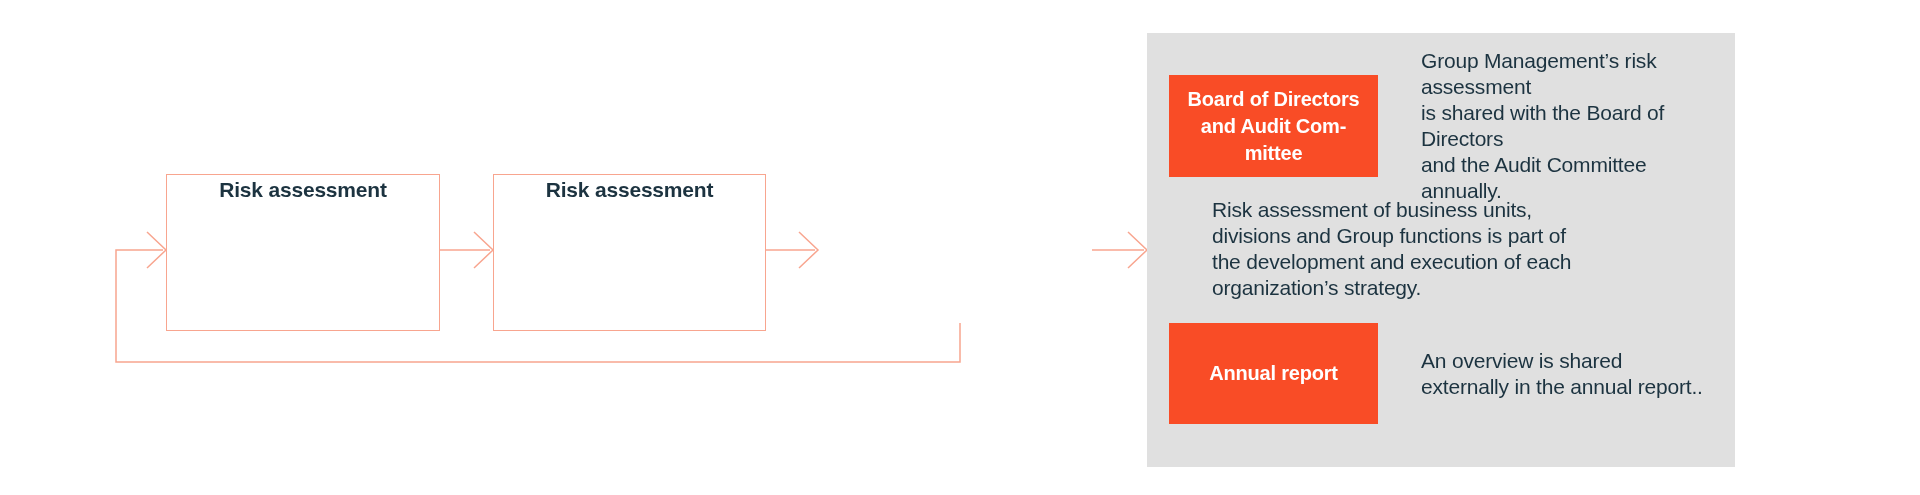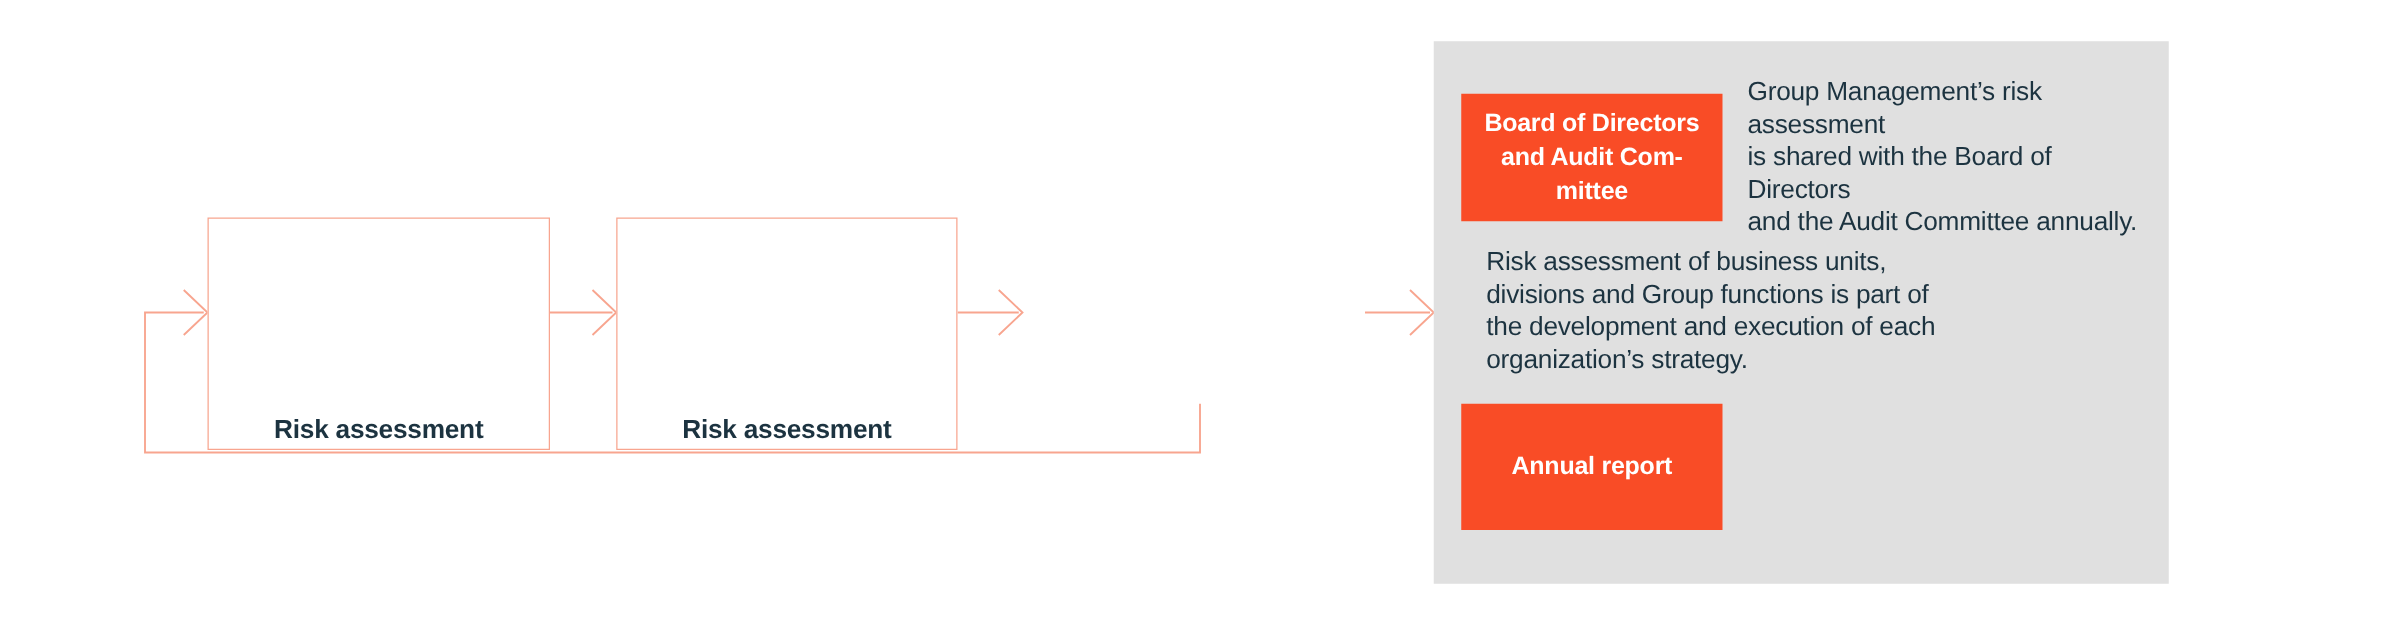--- a/index.html
+++ b/index.html
@@ -23,28 +23,28 @@
     fill: none;
     stroke: var(--salmon, #f8a58f);
     stroke-width: 1.5;
     stroke-linejoin: miter;
     stroke-linecap: butt;
   }
 
   .flow-box {
     position: absolute;
     top: 174px;
-    height: 186px;
+    height: 157px;
     box-sizing: border-box;
     border: 1.5px solid var(--salmon, #f8a58f);
     background: #ffffff;
     display: flex;
     flex-direction: column;
     align-items: center;
-    justify-content: flex-end;
+    justify-content: space-between;
     text-align: center;
     font-size: 21px;
     line-height: 30px;
     letter-spacing: -0.2px;
     white-space: pre-line;
   }
   .flow-box .box-title { font-weight: 700; }
   .flow-box.b1 { left: 166px; width: 274px; }
   .flow-box.b2 { left: 493px; width: 273px; }
   .flow-box.b3 { left: 818px; width: 274px; }
@@ -75,21 +75,21 @@
     font-size: 20px;
     line-height: 27px;
     letter-spacing: -0.2px;
     display: flex;
     align-items: center;
     justify-content: center;
     text-align: center;
     white-space: pre-line;
   }
   .legend-description {
-    margin-left: 20px;
+    margin-left: 43px;
     font-size: 21px;
     line-height: 26px;
     letter-spacing: -0.2px;
     color: var(--navy, #1c3340);
     white-space: pre-line;
   }
 </style>
 </head>
 <body>
 
@@ -132,16 +132,18 @@
 
     <div class="legend-row r2">
       <div class="legend-description">Risk assessment of business units,
 divisions and Group functions is part of
 the development and execution of each
 organization’s strategy.</div>
     </div>
 
     <div class="legend-row r3">
       <div class="legend-label">Annual report</div>
+      <div class="legend-description">An overview is shared
+externally in the annual report..</div>
     </div>
 
   </div>
 </div>
 
 </body></html>

